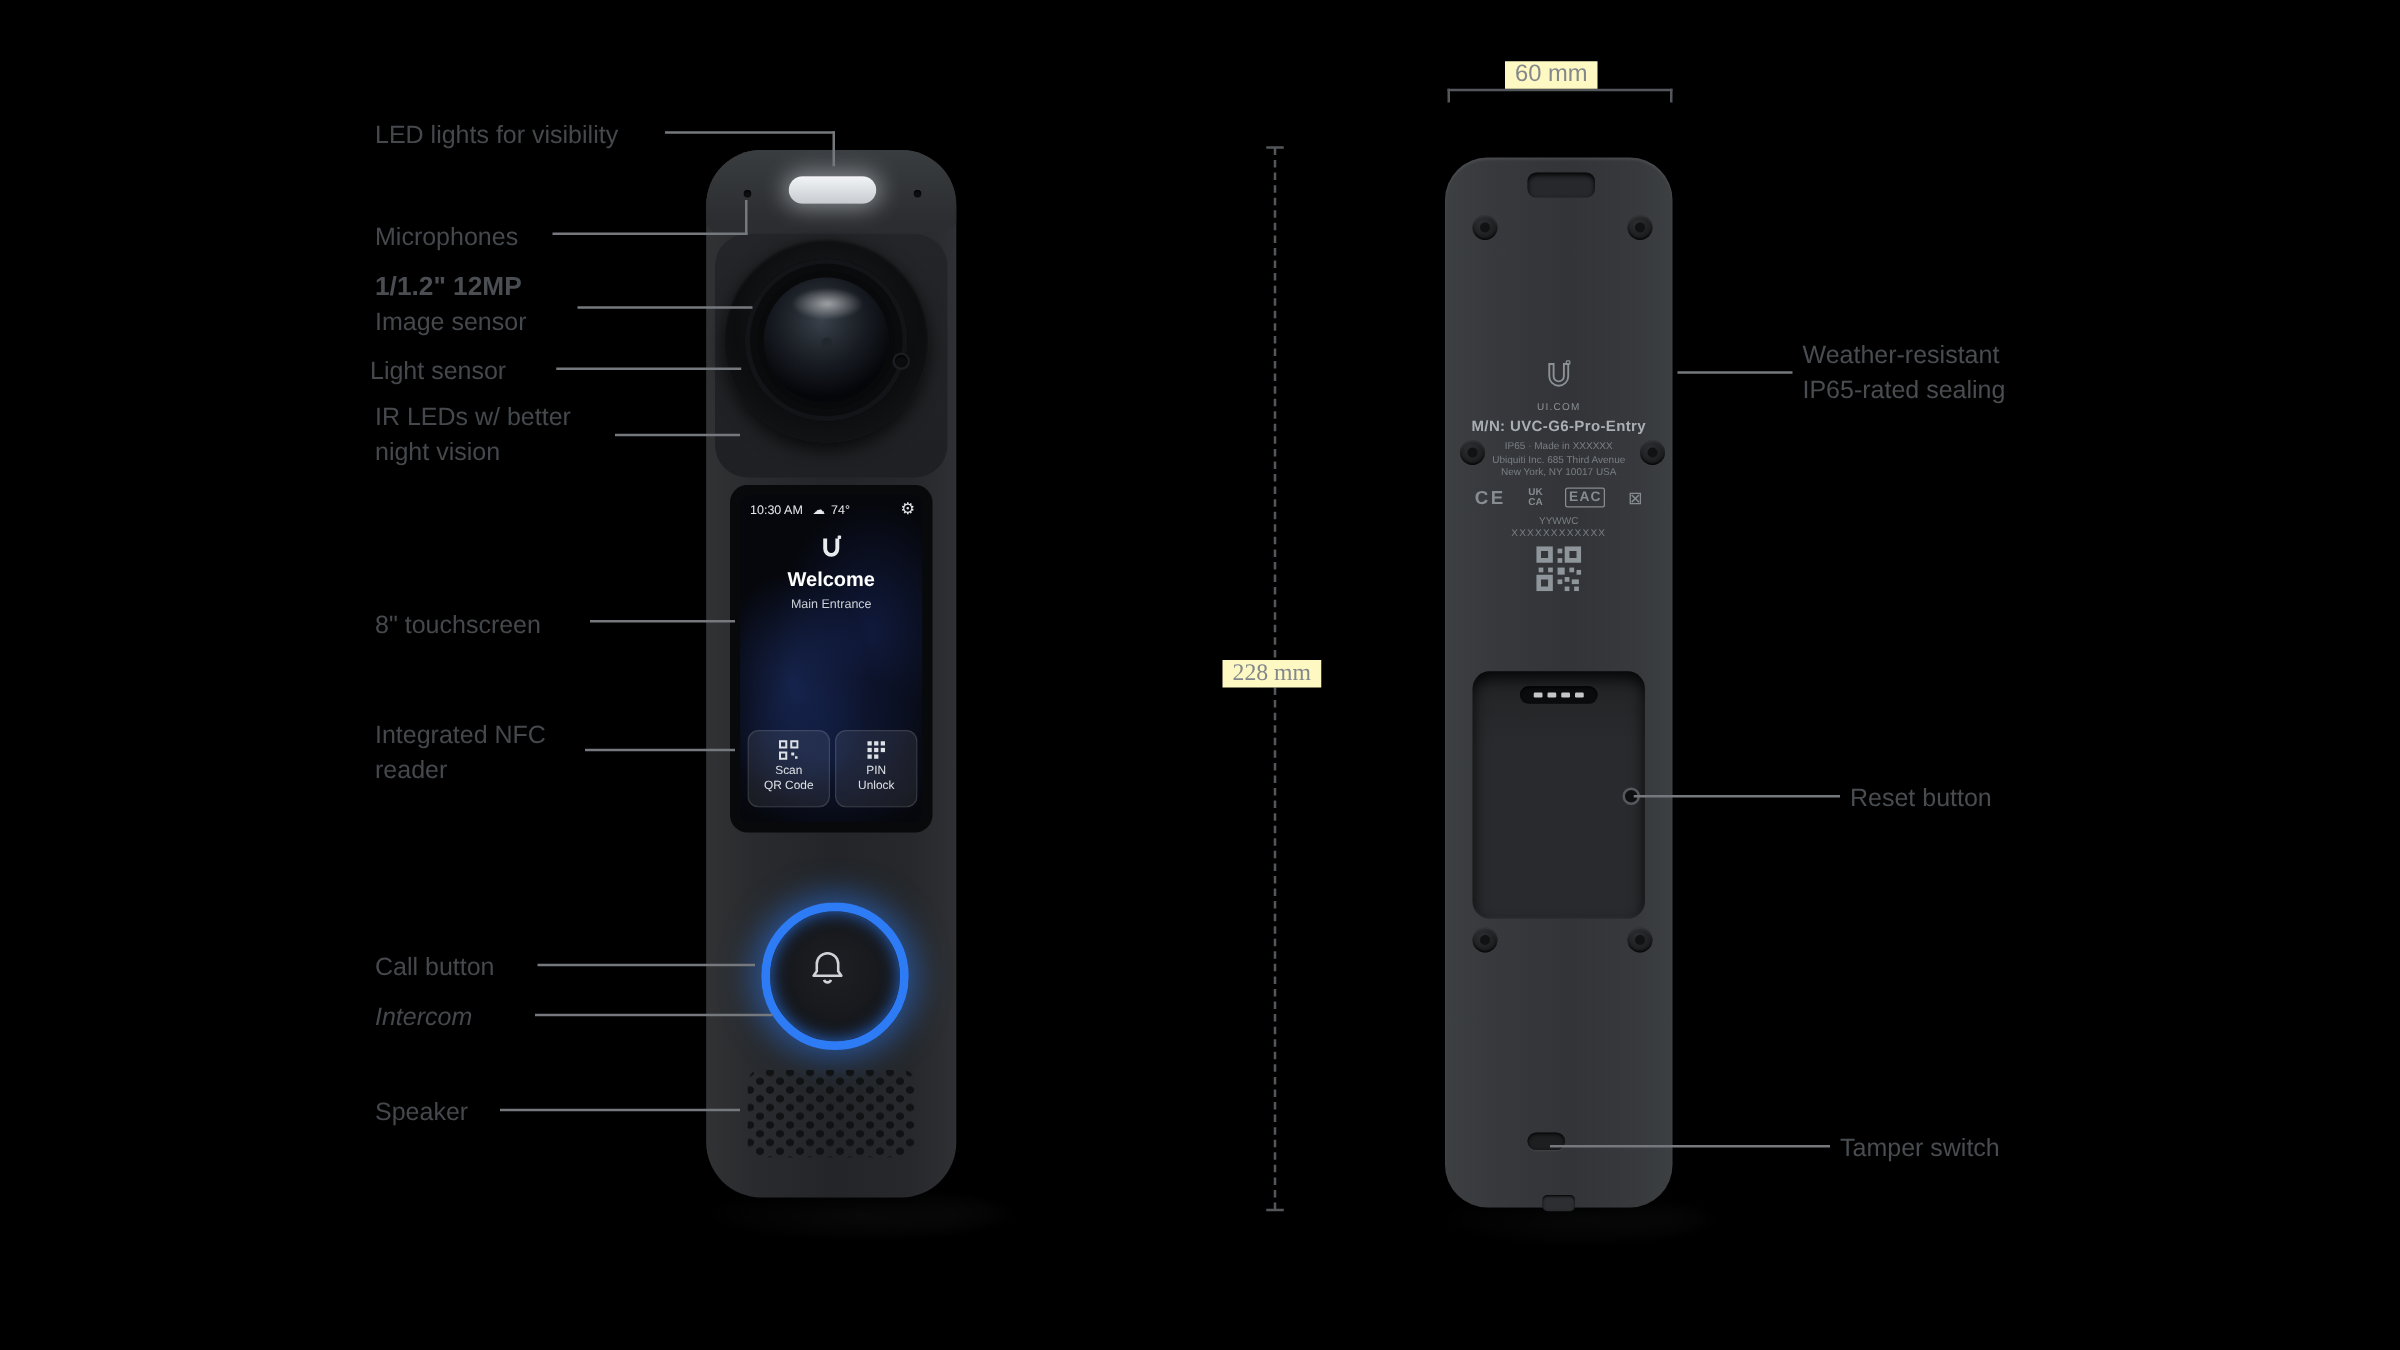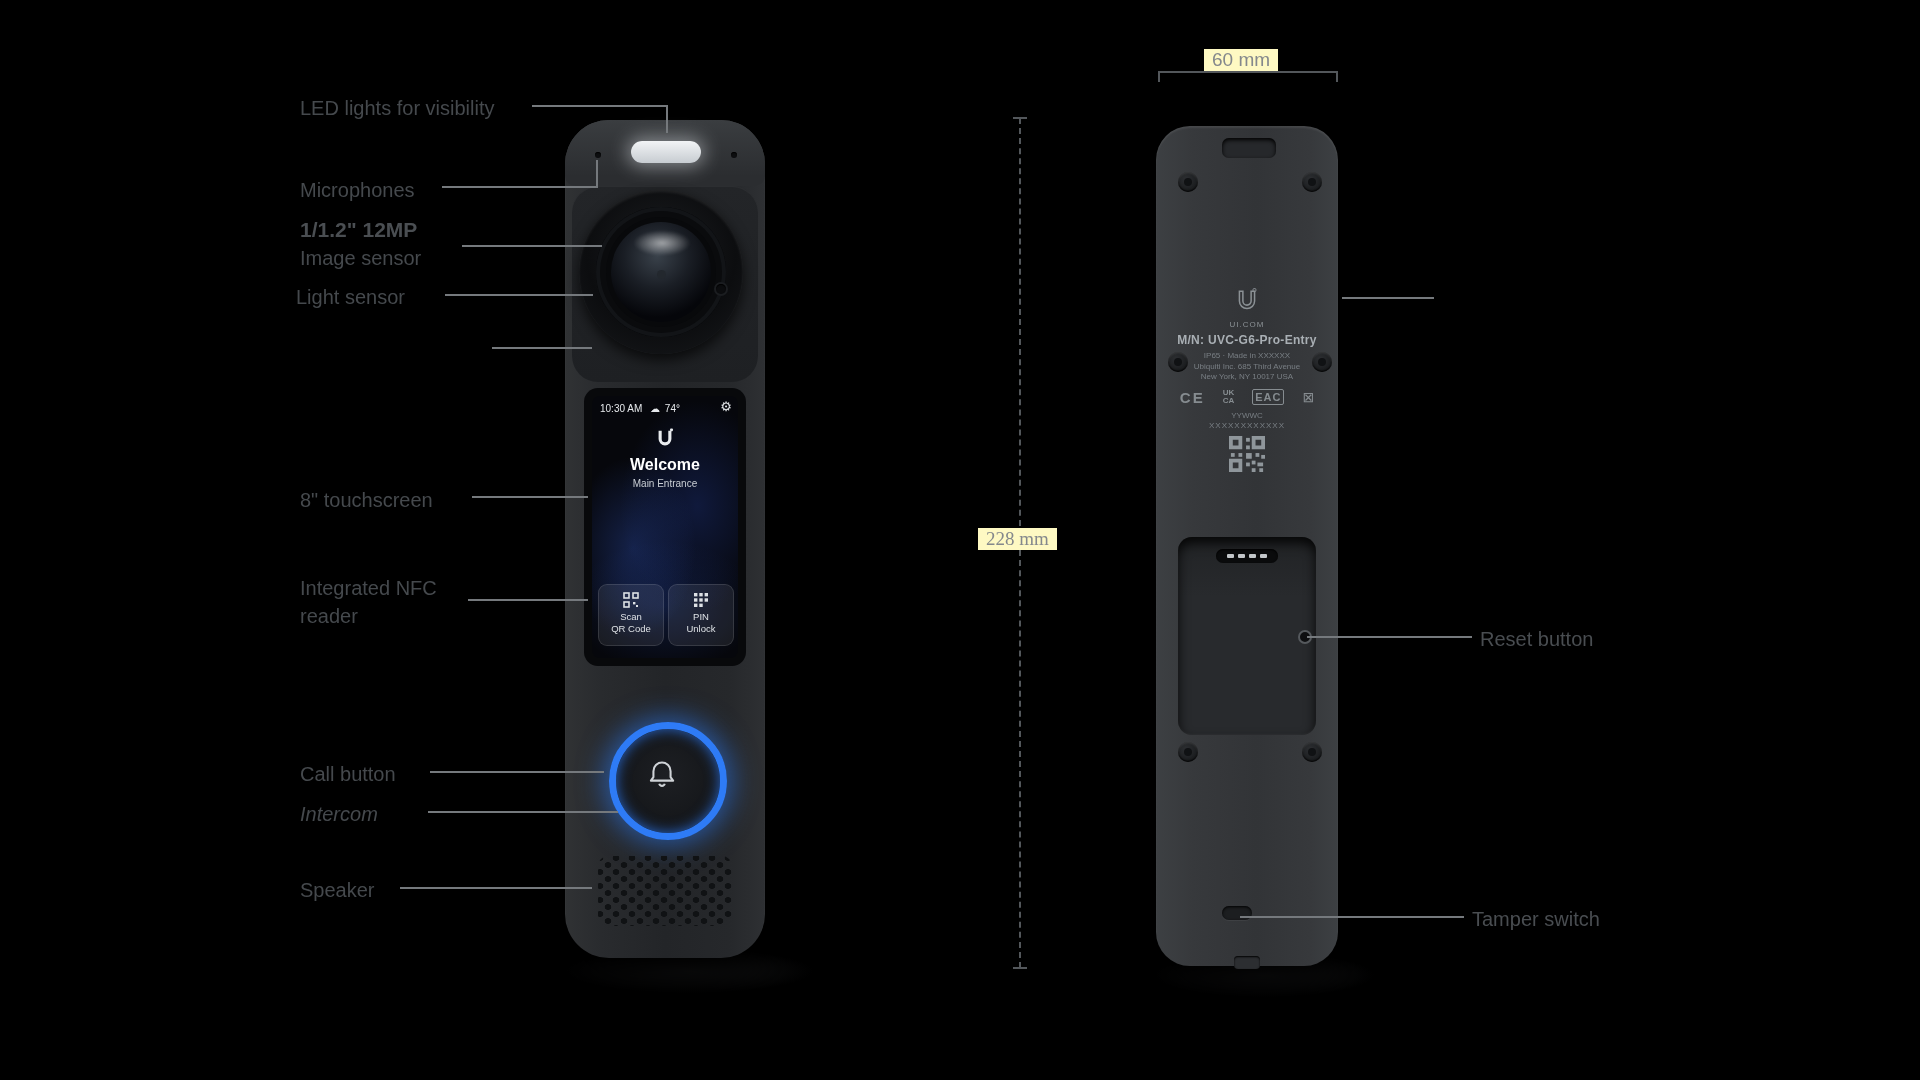--- a/index.html
+++ b/index.html
@@ -266,39 +266,45 @@
 
   <div class="lbl" style="left:300px;top:216px;">
     <span class="b">1/1.2" 12MP</span><br>
     <span>Image sensor</span>
   </div>
   <div class="hline" style="left:462px;top:245px;width:140px;"></div>
 
   <div class="lbl" style="left:296px;top:283px;text-align:center;">Light sensor</div>
   <div class="hline" style="left:445px;top:294px;width:148px;"></div>
 
+  <div class="lbl" style="left:300px;top:320px;">
+    <span>IR LEDs w/ better</span><br><span>night vision</span>
+  </div>
   <div class="hline" style="left:492px;top:347px;width:100px;"></div>
 
   <div class="lbl" style="left:300px;top:486px;">8" touchscreen</div>
   <div class="hline" style="left:472px;top:496px;width:116px;"></div>
 
   <div class="lbl" style="left:300px;top:574px;">
     <span>Integrated NFC</span><br><span>reader</span>
   </div>
   <div class="hline" style="left:468px;top:599px;width:120px;"></div>
 
   <div class="lbl" style="left:300px;top:760px;">Call button</div>
   <div class="hline" style="left:430px;top:771px;width:174px;"></div>
 
   <div class="lbl" style="left:300px;top:800px;font-style:italic;">Intercom</div>
   <div class="hline" style="left:428px;top:811px;width:190px;"></div>
 
   <div class="lbl" style="left:300px;top:876px;">Speaker</div>
   <div class="hline" style="left:400px;top:887px;width:192px;"></div>
 
+  <div class="lblR" style="left:1442px;top:270px;">
+    <span>Weather-resistant</span><br><span>IP65-rated sealing</span>
+  </div>
   <div class="hline" style="left:1342px;top:297px;width:92px;"></div>
 
   <div class="lblR" style="left:1480px;top:625px;">Reset button</div>
   <div class="hline" style="left:1307px;top:636px;width:165px;"></div>
 
   <div class="lblR" style="left:1472px;top:905px;">Tamper switch</div>
   <div class="hline" style="left:1240px;top:916px;width:224px;"></div>
 
 </div>
 

